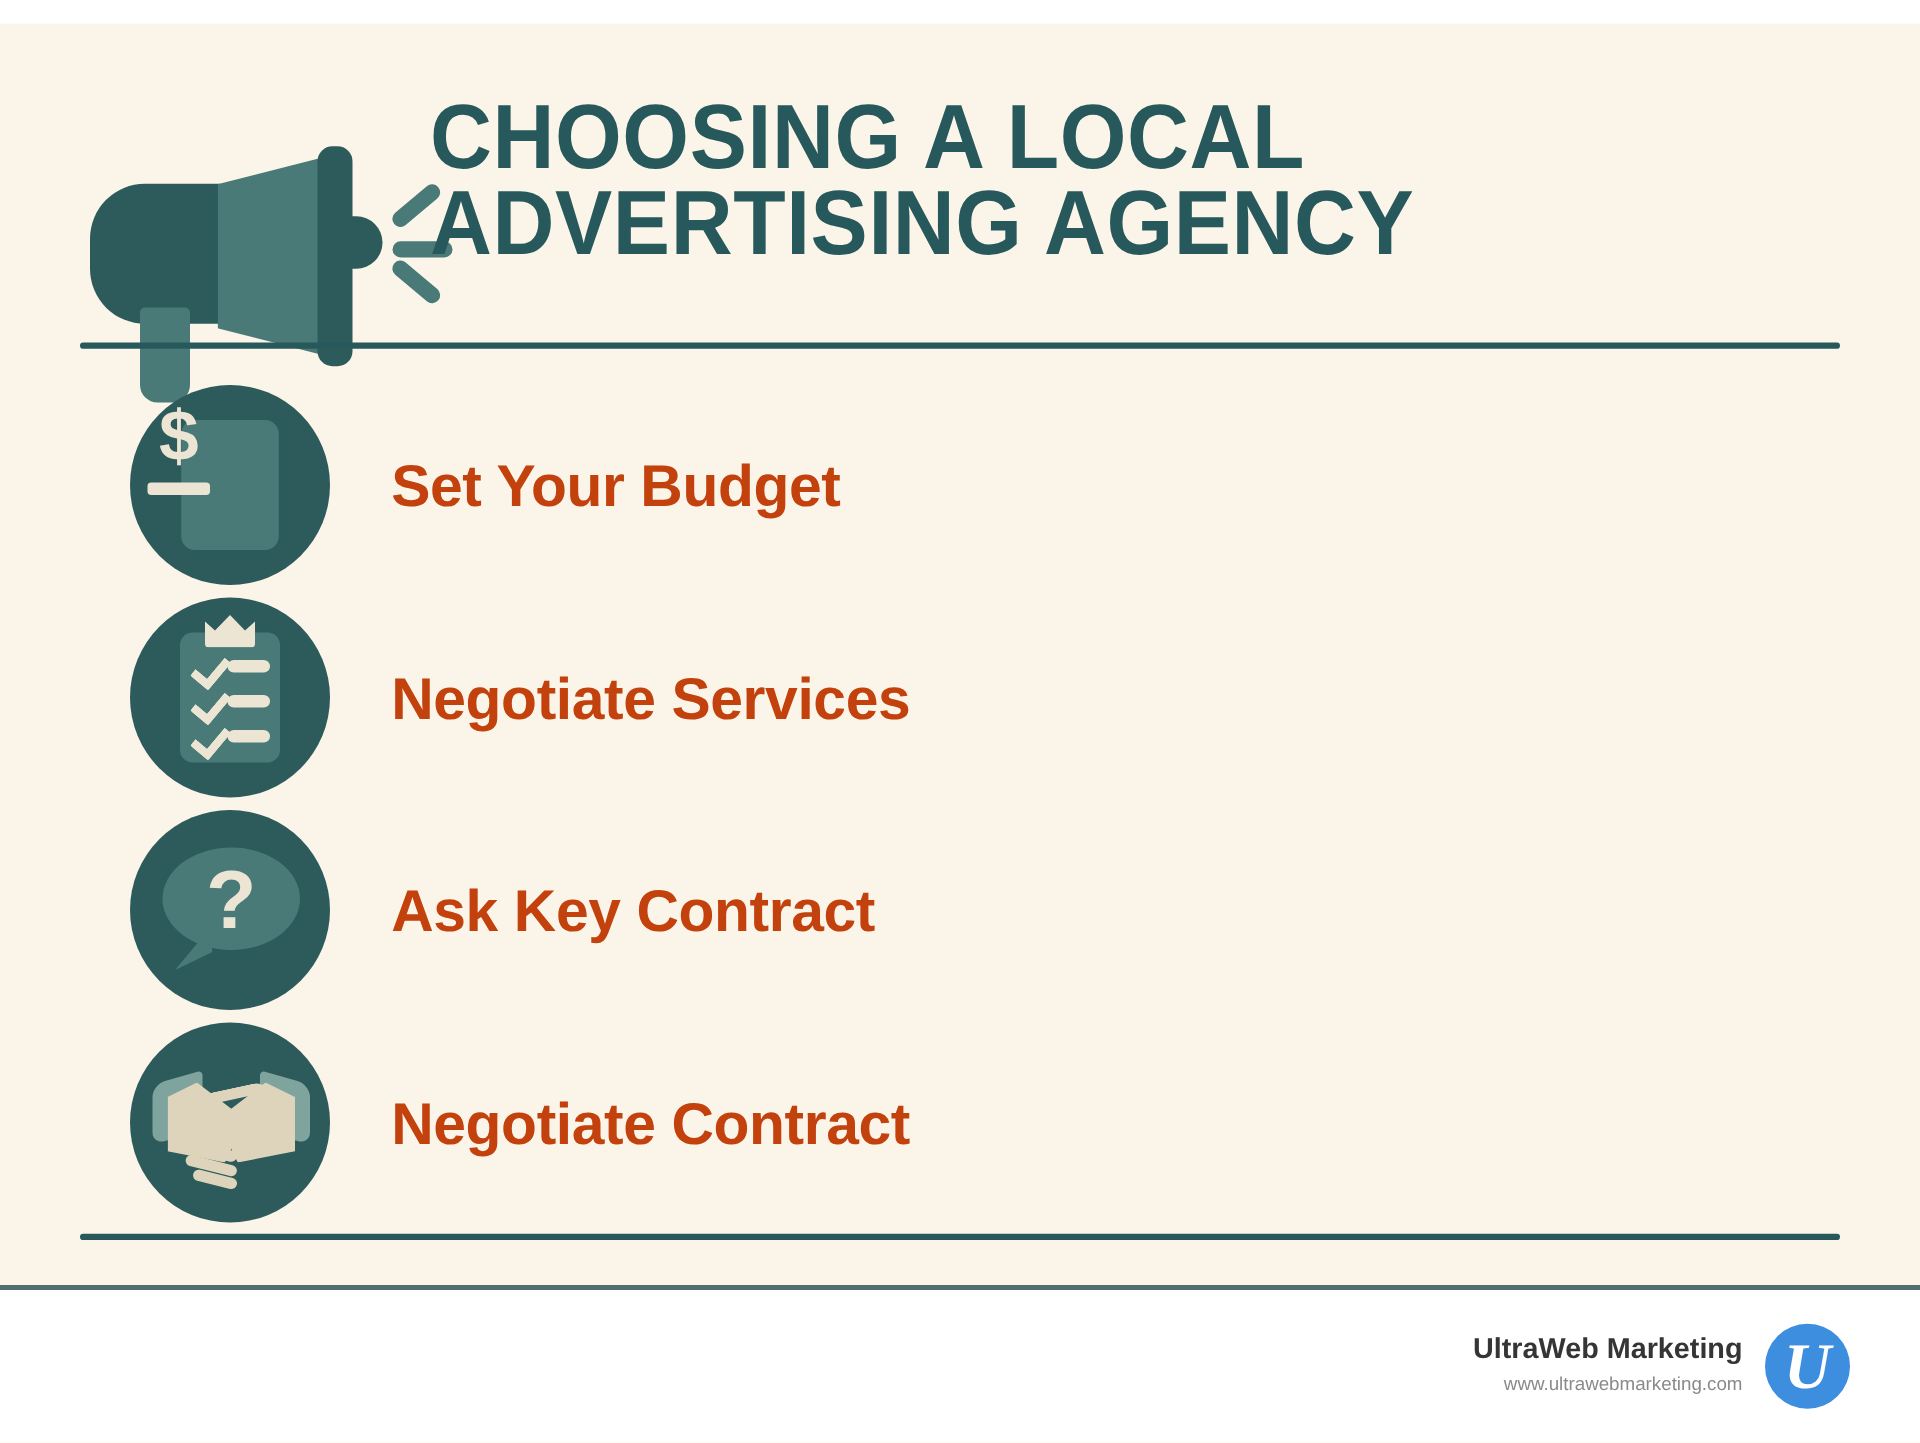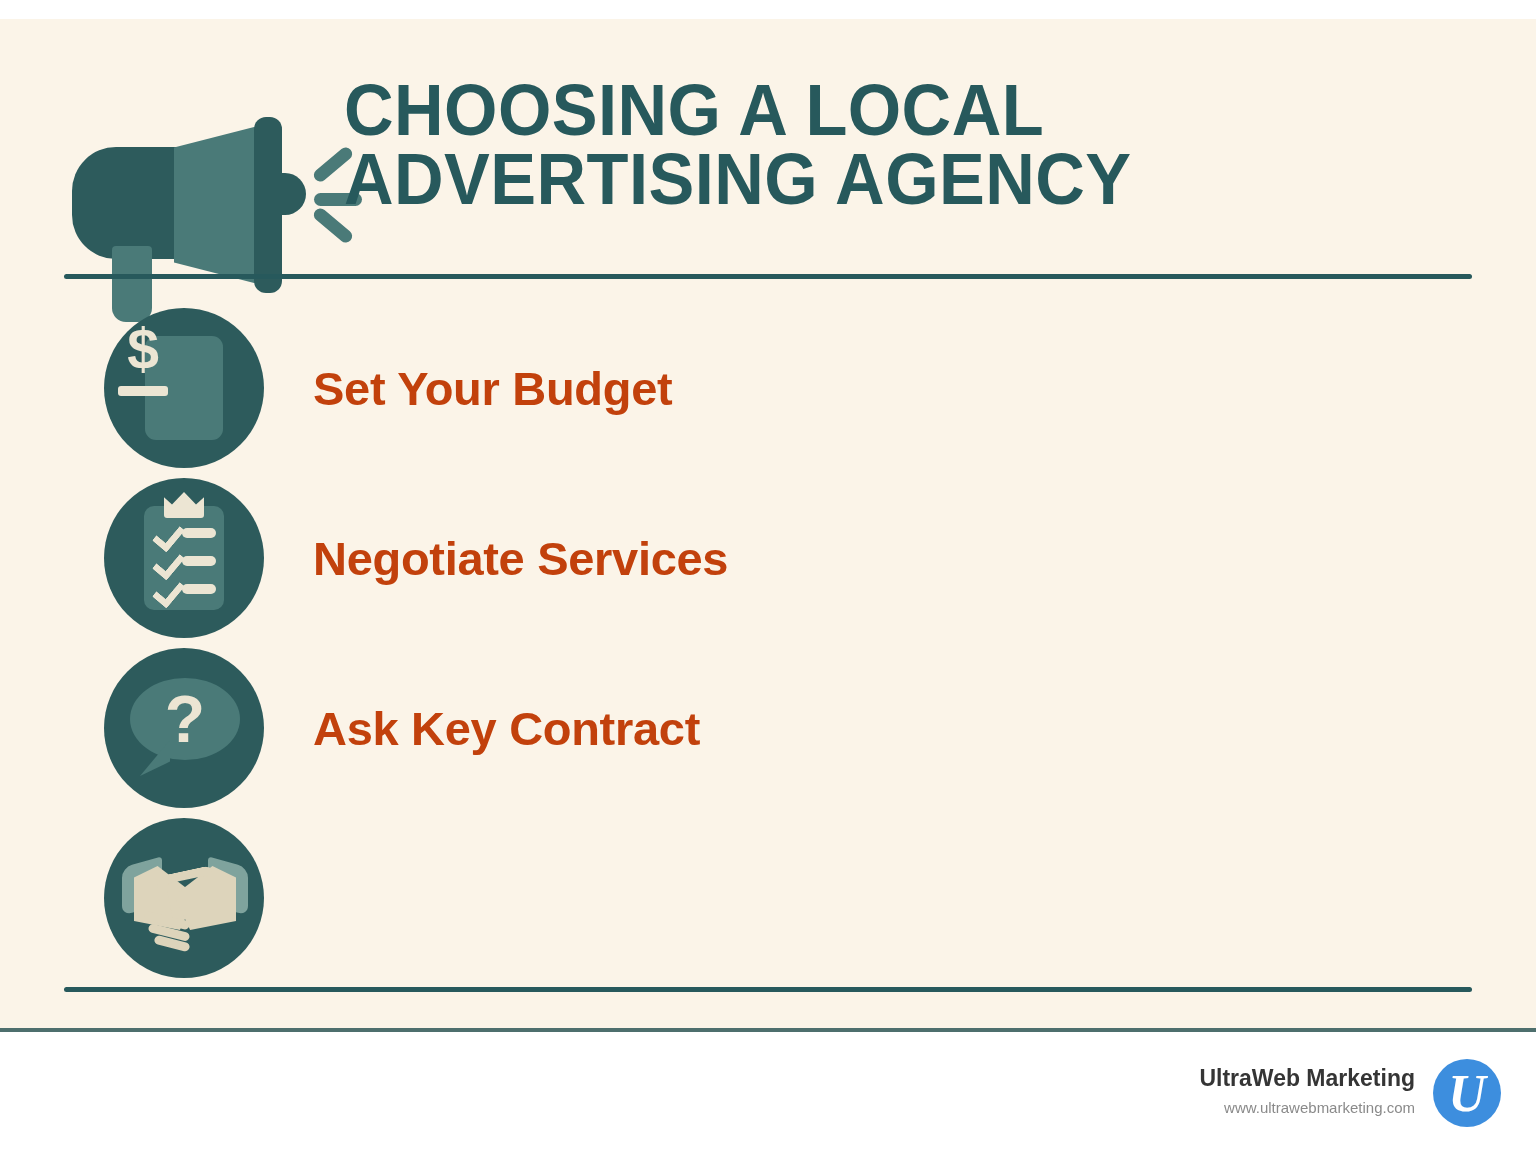--- a/index.html
+++ b/index.html
@@ -253,21 +253,21 @@
   }
   .f1{left:40px;top:98px;width:46px;transform:rotate(14deg);}
   .f2{left:44px;top:110px;width:42px;transform:rotate(14deg);}
   .f3{left:50px;top:121px;width:36px;transform:rotate(14deg);}
 
   
   .footer{
     height:124px;
     background:#ffffff;
     display:flex;align-items:center;justify-content:flex-end;
-    padding-right:35px;
+    padding-right:56px;
     box-sizing:border-box;
   }
   .footer-text{
     text-align:right;
     margin-right:18px;
   }
   .brand-name{
     color:#353535;
     font-size:23px;
     font-weight:bold;
@@ -358,20 +358,21 @@
         <div class="badge">
           <div class="hs-sleeve-l"></div>
           <div class="hs-sleeve-r"></div>
           <div class="hs-hand-l"></div>
           <div class="hs-hand-r"></div>
           <div class="hs-thumb"></div>
           <div class="finger f1"></div>
           <div class="finger f2"></div>
           <div class="finger f3"></div>
         </div>
+        <div class="row-label">Negotiate Contract</div>
       </div>
 
     </div>
 
     <div class="divider divider-bottom"></div>
   </div>
 
   <div class="footer">
     <div class="footer-text">
       <div class="brand-name">UltraWeb Marketing</div>

